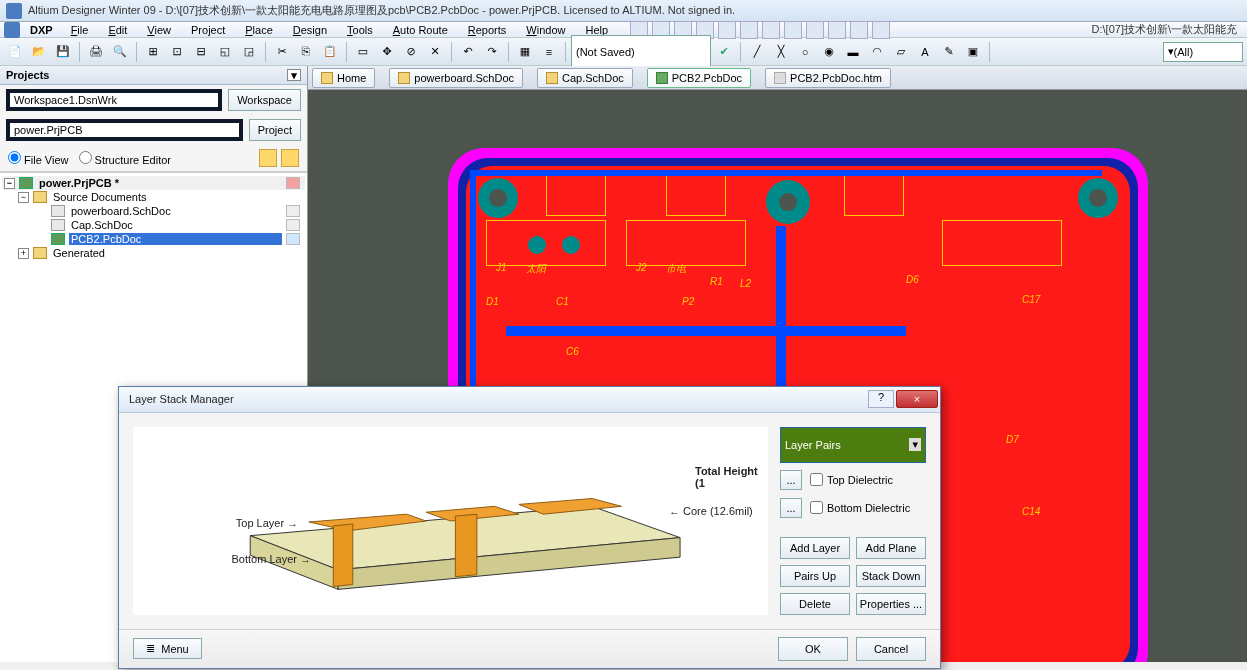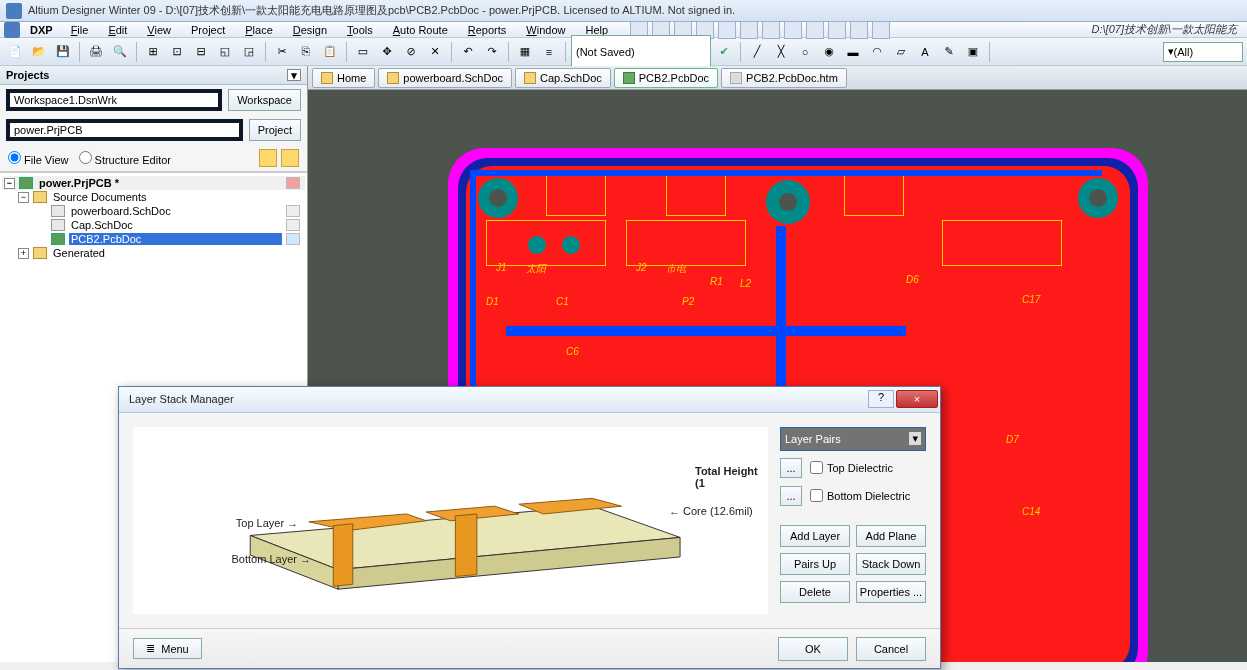--- a/index.html
+++ b/index.html
@@ -8,21 +8,21 @@
 
 .titlebar { height: 22px; background: linear-gradient(#e8f0fa, #d4e3f4); border-bottom: 1px solid #9ab; display: flex; align-items: center; padding: 0 6px; }
 .titlebar .icon { width: 16px; height: 16px; background: #4a7cbf; border-radius: 2px; margin-right: 6px; }
 .titlebar .title { color: #333; }
 
 
 .menubar { height: 16px; background: linear-gradient(#fafcff, #e4ecf7); border-bottom: 1px solid #bcc; display: flex; align-items: center; padding: 0 4px; }
 .menubar .dxp { padding: 2px 8px; font-weight: bold; cursor: pointer; }
 .menubar .menuitem { padding: 2px 10px; cursor: pointer; text-decoration: underline; text-decoration-color: transparent; }
 .menubar .menuitem .ul { text-decoration: underline; }
-.menubar .path { margin-left: auto; padding: 0 6px; color: #333; white-space: nowrap; overflow: hidden; font-style: italic; }
+.menubar .path { margin-left: auto; padding: 0 6px; color: #333; white-space: nowrap; overflow: hidden; }
 .menubar .tiny-icons { display: flex; gap: 4px; margin-left: 12px; }
 .menubar .tiny-icon { width: 18px; height: 18px; background: #dde8f4; border: 1px solid #aac; }
 
 
 .toolbar { height: 28px; background: linear-gradient(#f3f7fb, #dbe5f0); border-bottom: 1px solid #bcc; display: flex; align-items: center; padding: 0 4px; gap: 2px; }
 .toolbar .tbtn { width: 22px; height: 22px; border: 1px solid transparent; background: transparent; cursor: pointer; display: flex; align-items: center; justify-content: center; }
 .toolbar .sep { width: 1px; height: 20px; background: #abc; margin: 0 3px; }
 .toolbar .not-saved { width: 140px; height: 34px; border: 1px solid #7a9; background: #fff; padding: 0 4px; display: flex; align-items: center; }
 .toolbar .combo-right { margin-left: auto; width: 80px; height: 20px; border: 1px solid #7a9; background: #fff; padding: 0 4px; display: flex; align-items: center; }
 
@@ -49,21 +49,21 @@
 .tree .ficon.pcb { background: #5b9c5b; border-color: #2a6; }
 .tree .label { flex: 1; padding: 0 2px; }
 .tree .node.selected .label { background: #3373d9; color: #fff; }
 .tree .rright { margin-left: auto; width: 14px; height: 12px; background: #eee; border: 1px solid #bbb; margin-right:3px;}
 .tree .indent0 { padding-left: 2px; }
 .tree .indent1 { padding-left: 16px; }
 .tree .indent2 { padding-left: 34px; }
 
 
 .workarea { flex: 1; background: #555b55; display: flex; flex-direction: column; }
-.tabstrip { height: 24px; background: linear-gradient(#e9eef5,#d4dce7); border-bottom: 1px solid #999; display: flex; align-items: center; padding: 0 4px; gap: 3px; }
+.tabstrip { height: 24px; background: linear-gradient(#e9eef5,#d4dce7); border-bottom: 1px solid #999; display: flex; align-items: center; padding: 0 4px; gap: 14px; }
 .tabstrip .tab { height: 20px; padding: 0 8px; background: linear-gradient(#fdfdfd,#e6ecf3); border: 1px solid #98a8bc; display: flex; align-items: center; gap: 4px; cursor: pointer; border-radius: 2px; }
 .tabstrip .tab.active { background: linear-gradient(#fff,#f3f7fb); border-color: #6b8; }
 .tabstrip .tab .ticon { width: 12px; height: 12px; background: #66aa66; border: 1px solid #388038; }
 .tabstrip .tab .ticon.y { background: #f4d47a; border-color: #b89030; }
 .canvas { flex: 1; position: relative; background: #4d534d; overflow: hidden; font-style: italic; }
 .pcb-outline { position: absolute; top: 58px; left: 140px; width: 700px; height: 540px; background: #ff00ff; border-radius: 36px; }
 .pcb-inner { position: absolute; inset: 10px; background: #1222a8; border-radius: 30px; }
 .copper { position: absolute; inset: 8px; background: #ff1a1a; border-radius: 26px; }
 .silk { position: absolute; border: 1px solid #ffcc00; }
 .pad { position: absolute; background: #0048ff; }
@@ -71,21 +71,21 @@
 
 
 .dialog { position: absolute; left: 118px; top: 386px; width: 823px; height: 283px; background: #f4f4f4; border: 1px solid #5e7ca8; box-shadow: 3px 3px 10px rgba(0,0,0,.4); display: flex; flex-direction: column; }
 .dialog .dtitle { height: 26px; background: linear-gradient(#f7fbff,#dde8f5); border-bottom: 1px solid #b8c8dc; display: flex; align-items: center; padding: 0 2px 0 10px; }
 .dialog .dtitle .t { flex: 1; color: #222; }
 .dialog .dtitle .close { width: 42px; height: 18px; background: linear-gradient(#e07070,#c23030); border: 1px solid #a02020; color: #fff; text-align: center; line-height: 16px; border-radius: 2px; }
 .dialog .dtitle .qmark { width: 26px; height: 18px; border: 1px solid #aac; background: #eaf2fb; margin-right: 2px; text-align:center;}
 .dialog .dbody { flex: 1; display: flex; padding: 14px; gap: 12px; }
 .dialog .diagram { flex: 1; background: #fff; border: none; position: relative; }
 .dialog .sidepanel { width: 146px; display: flex; flex-direction: column; gap: 6px; }
-.dialog .combo { height: 24px; background: #737373; color: #fff; border: 1px solid #26a; padding: 0 4px; display: flex; align-items: center; }
+.dialog .combo { height: 36px; background: #4d7c0f; color: #fff; border: 1px solid #26a; padding: 0 4px; display: flex; align-items: center; }
 .dialog .combo::after { content: "▾"; margin-left: auto; color: #000; background: #ddd; padding: 0 3px; }
 .dialog .chkrow { display: flex; align-items: center; gap: 4px; height: 22px; }
 .dialog .chkrow .dots { width: 22px; height: 20px; border: 1px solid #8aa; background: linear-gradient(#fafcff,#e4ecf2); text-align: center; }
 .dialog .chkrow input { margin-left: 4px; }
 .dialog .btnrow { display: flex; gap: 6px; }
 .dialog .sbtn { flex: 1; height: 22px; border: 1px solid #8aa; background: linear-gradient(#fafcff,#e4ecf2); cursor: pointer; }
 .dialog .dfooter { height: 40px; border-top: 1px solid #ccc; display: flex; align-items: center; padding: 0 14px; gap: 8px; background: linear-gradient(#f7f7f7,#ebebeb); }
 .dialog .menu-btn { padding: 3px 12px; border: 1px solid #8aa; background: linear-gradient(#fafcff,#e4ecf2); display: flex; align-items: center; gap: 6px; }
 .dialog .ok, .dialog .cancel { width: 70px; height: 24px; border: 1px solid #8aa; background: linear-gradient(#fafcff,#e4ecf2); }
 .dialog .spacer { flex: 1; }

